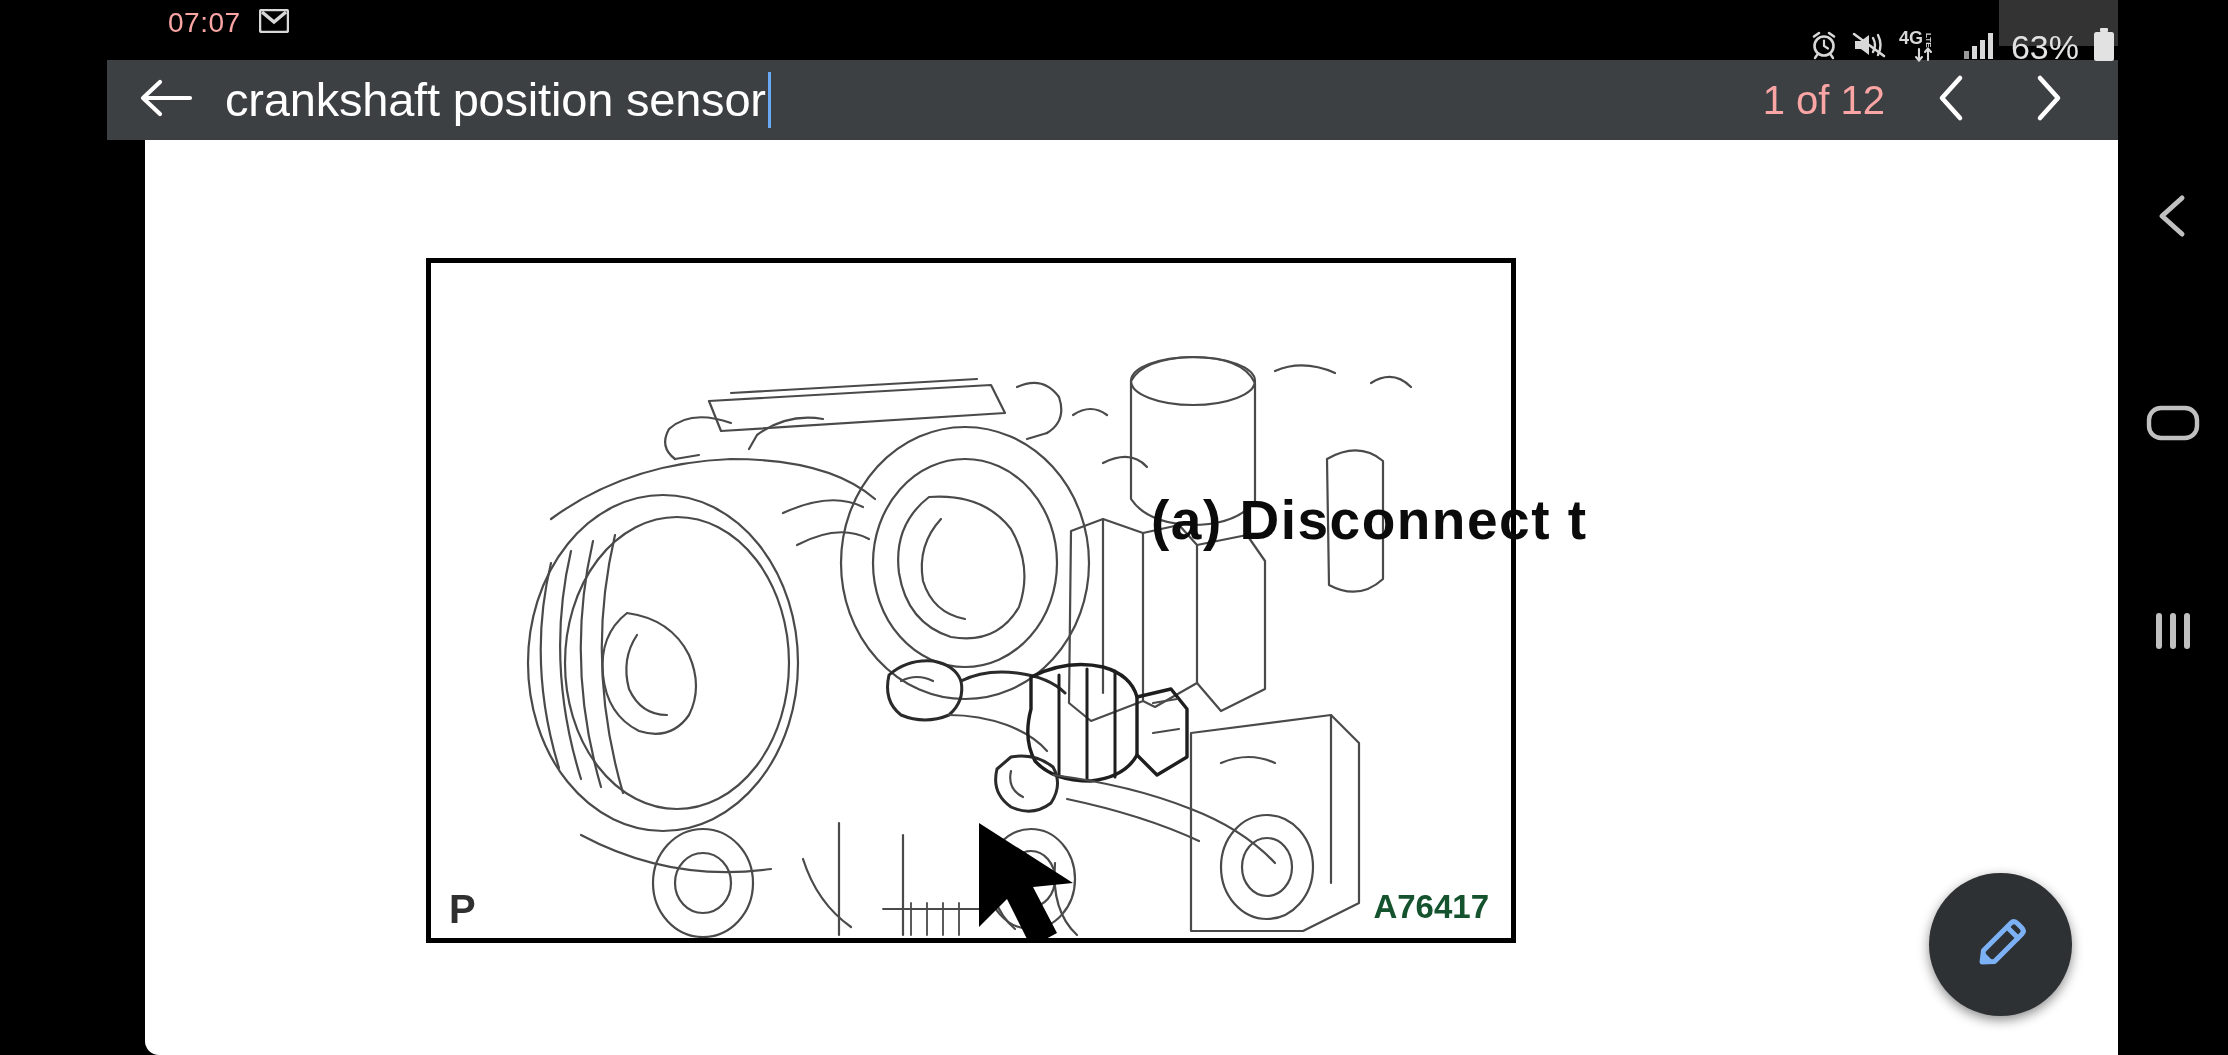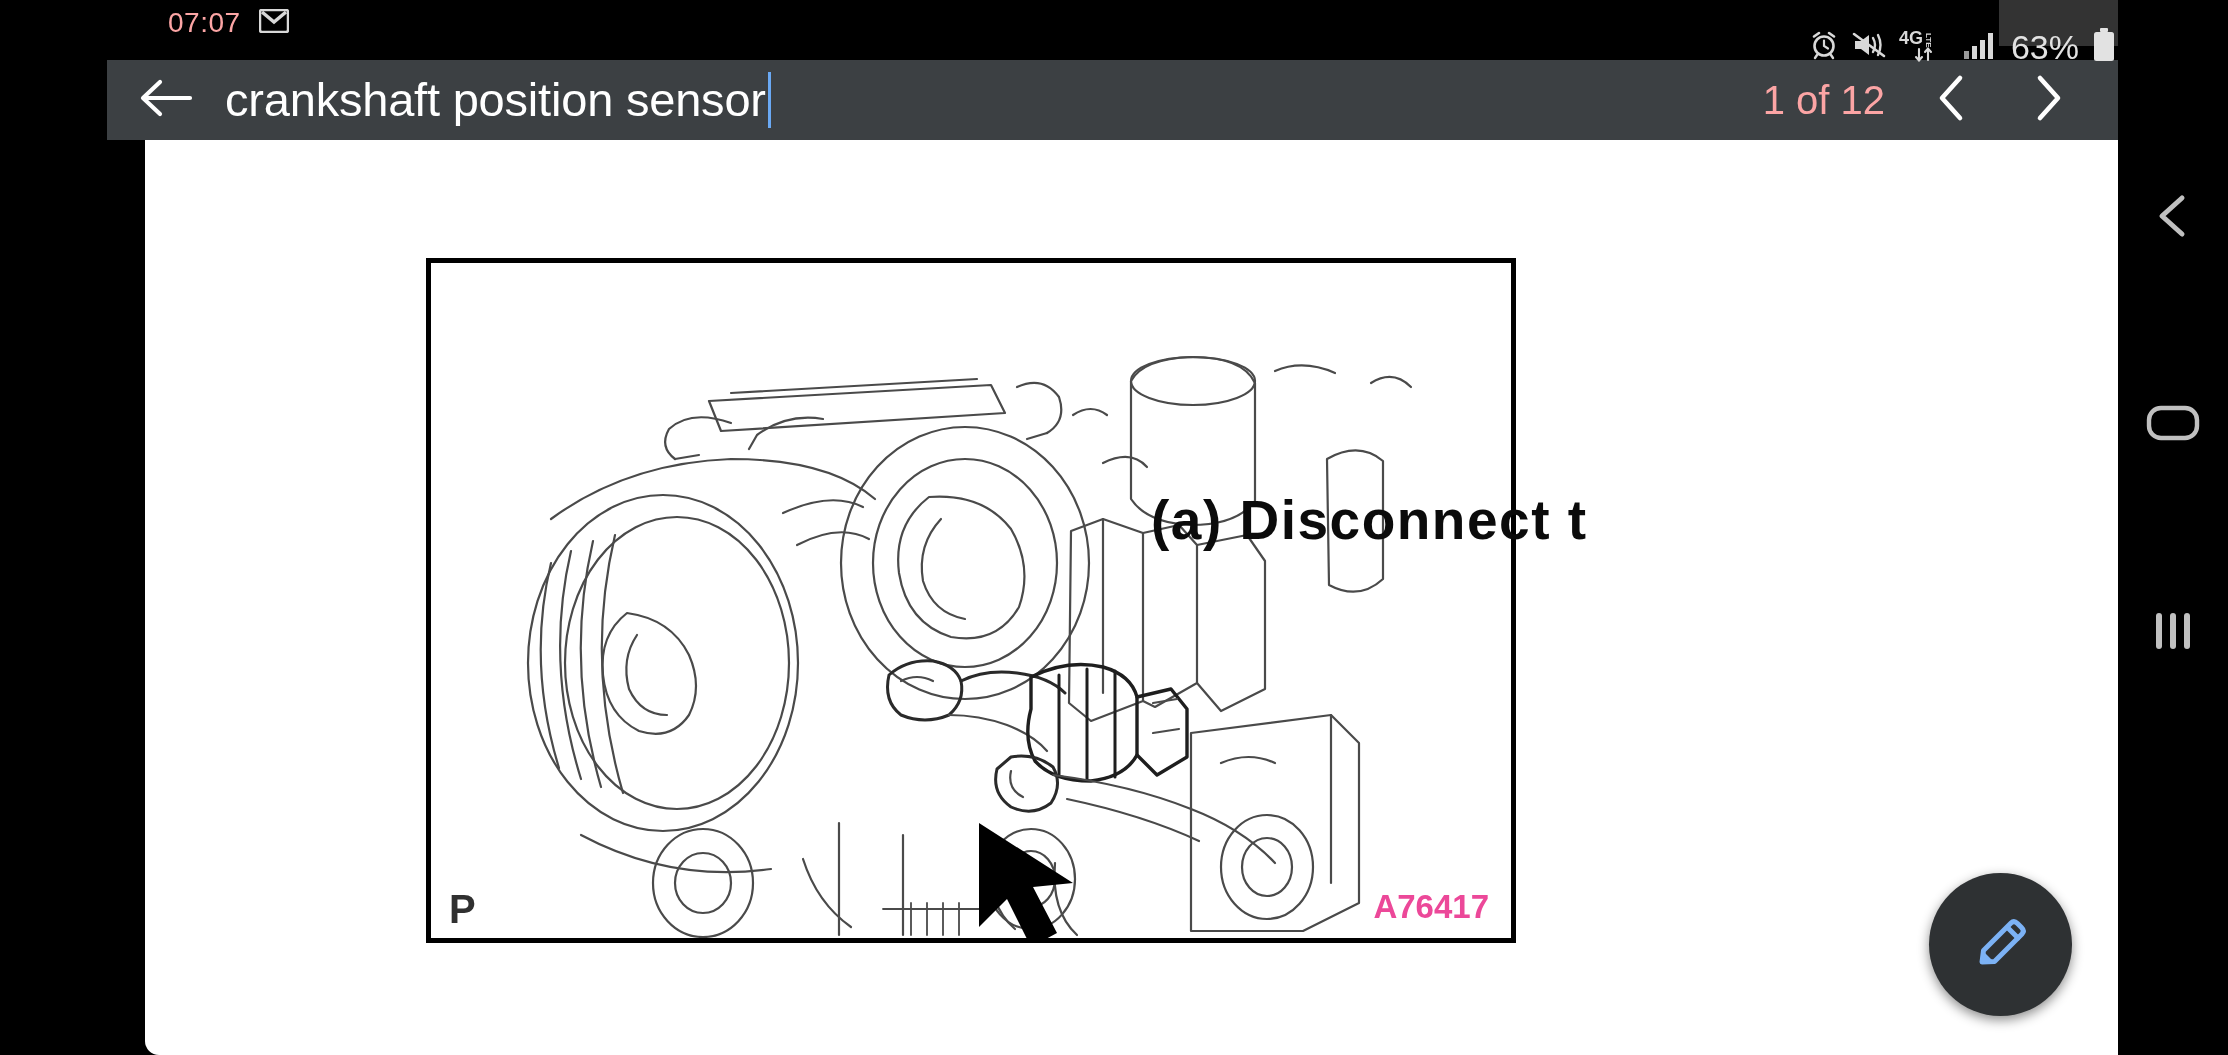--- a/index.html
+++ b/index.html
@@ -121,21 +121,21 @@
     position: absolute;
     left: 18px; bottom: 6px;
     font-size: 40px; font-weight: bold;
     color: #303030;
     font-family: "Liberation Sans", sans-serif;
   }
   #fig-label-id {
     position: absolute;
     right: 22px; bottom: 12px;
     font-size: 33px; font-weight: bold;
-    color: #ec4899;
+    color: #14532d;
     letter-spacing: 0px;
     font-family: "Liberation Sans", sans-serif;
   }
   #step-text {
     position: absolute;
     left: 1006px; top: 348px;
     font-size: 55px;
     color: #0b0b0b;
     white-space: nowrap;
     letter-spacing: 1.5px;

